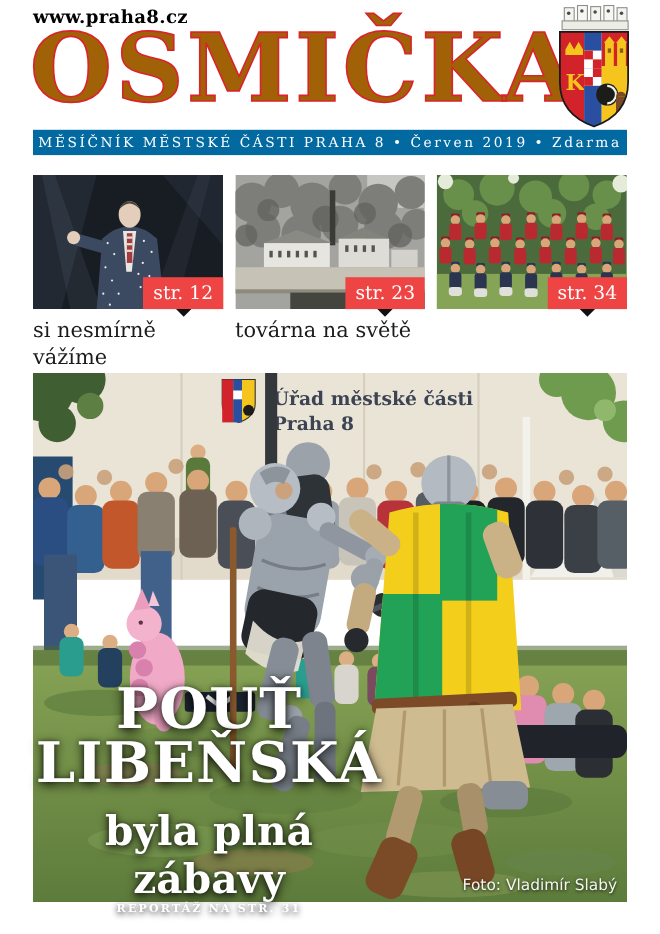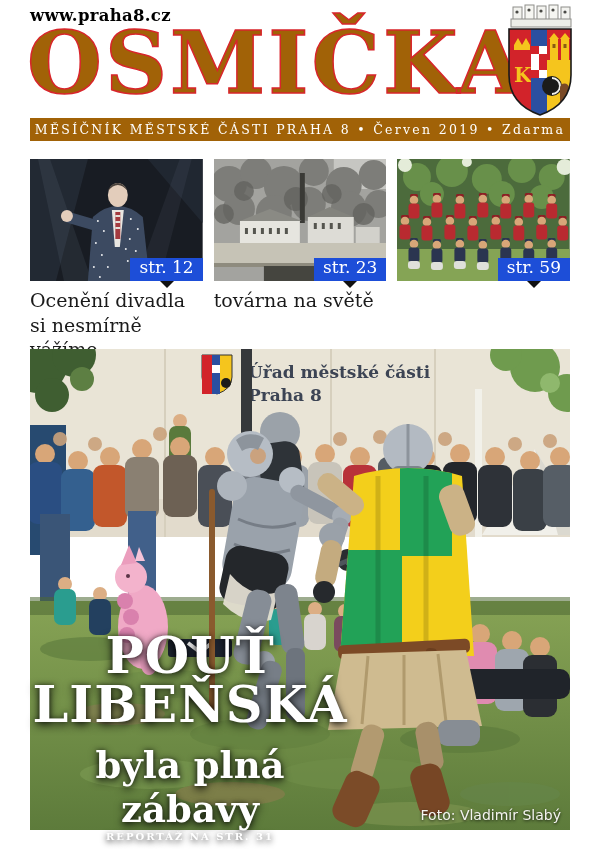--- a/index.html
+++ b/index.html
@@ -3,35 +3,35 @@
 <meta charset="utf-8">
 <style>
   html,body{margin:0;padding:0;background:#ffffff;}
   .page{position:relative;width:600px;height:849px;background:#fff;overflow:hidden;
         font-family:"DejaVu Serif","Liberation Serif",serif;}
   
   .website{position:absolute;left:30px;top:6px;font-size:16.5px;font-weight:bold;color:#000000;letter-spacing:.3px;}
   .title{position:absolute;left:27px;top:20px;margin:0;font-size:86px;line-height:1;
          font-weight:bold;color:#a16207;letter-spacing:3px;-webkit-text-stroke:1.5px #d8252b;}
   .crest{position:absolute;left:502px;top:4px;width:76px;height:114px;}
-  .tagline{position:absolute;left:30px;top:118px;width:540px;height:23px;background:#a16207;
+  .tagline{position:absolute;left:30px;top:118px;width:540px;height:23px;background:#0369a1;
            display:flex;align-items:center;justify-content:center;color:#fff;
            font-size:12.5px;letter-spacing:2.3px;white-space:nowrap;}
   
   .teasers{position:absolute;left:30px;top:159px;width:540px;display:flex;gap:11px;}
   .teaser{width:173px;flex:1 1 0;}
   .photo{position:relative;width:100%;height:122px;}
   .photo svg{display:block;width:100%;height:122px;}
-  .pagebox{position:absolute;right:0;bottom:0;background:#1d4ed8;color:#fff;
-           font-size:17px;line-height:1;padding:1px 9px 5px;}
+  .pagebox{position:absolute;right:0;bottom:0;background:#ef4444;color:#fff;
+           font-size:17px;line-height:1;padding:7px 9px 5px;}
   .tail{position:absolute;left:50%;bottom:-7px;transform:translateX(-50%);width:0;height:0;
         border-left:7px solid transparent;border-right:7px solid transparent;border-top:7px solid #111;}
   .caption{margin-top:7px;font-size:19px;line-height:1.3;color:#1b1b1b;}
   
-  .feature{position:absolute;left:30px;top:349px;width:540px;height:481px;}
+  .feature{position:absolute;left:30px;top:339px;width:540px;height:481px;}
   .feature>svg{position:absolute;left:0;top:0;width:540px;height:481px;display:block;}
   .headline{position:absolute;left:2px;top:282px;width:316px;text-align:center;color:#fff;}
   .hl{font-size:51px;font-weight:bold;line-height:.96;letter-spacing:1px;
       text-shadow:0 3px 10px rgba(0,0,0,.85),0 0 4px rgba(0,0,0,.5);}
   .sub{font-size:37px;font-weight:bold;margin-top:14px;
        text-shadow:0 3px 9px rgba(0,0,0,.85),0 0 4px rgba(0,0,0,.5);}
   .kicker{font-size:10px;font-weight:bold;letter-spacing:2px;
           text-shadow:0 2px 6px rgba(0,0,0,.9);}
   .credit{position:absolute;right:9px;bottom:7px;font-size:14px;color:#f4f4f0;
           text-shadow:0 1px 3px rgba(0,0,0,.8);font-family:"DejaVu Sans","Liberation Sans",sans-serif;}
@@ -137,21 +137,20 @@
                 <circle cx="96" cy="90" r="1"></circle>
             </g>
           </g>
         </svg>
         <span class="pagebox">
           <span>str. 12</span>
           <span class="tail"></span>
         </span>
       </div>
       <div class="caption">
-        <div>Ocenění divadla</div>
         <div>si nesmírně vážíme</div>
       </div>
     </article>
 
     <article class="teaser">
       <div class="photo">
         <svg viewBox="0 0 173 122" preserveAspectRatio="none">
           <rect width="173" height="122" fill="#a3a39f"></rect>
           <rect x="120" width="53" height="30" fill="#c6c6c2"></rect>
           <g fill="#7d7d79">
@@ -265,21 +264,21 @@
             <rect x="11" y="102" width="12" height="8" rx="3"></rect>
               <rect x="34" y="103" width="12" height="8" rx="3"></rect>
             <rect x="57" y="102" width="12" height="8" rx="3"></rect>
               <rect x="80" y="103" width="12" height="8" rx="3"></rect>
             <rect x="103" y="102" width="12" height="8" rx="3"></rect>
               <rect x="126" y="103" width="12" height="8" rx="3"></rect>
             <rect x="149" y="102" width="12" height="8" rx="3"></rect>
           </g>
         </svg>
         <span class="pagebox">
-          <span>str. 59</span>
+          <span>str. 34</span>
           <span class="tail"></span>
         </span>
       </div>
     </article>
   </section>
 
   <section class="feature">
     <svg viewBox="0 0 540 481">
       <defs>
         <linearGradient id="grass" x1="0" y1="0" x2="0" y2="1">

